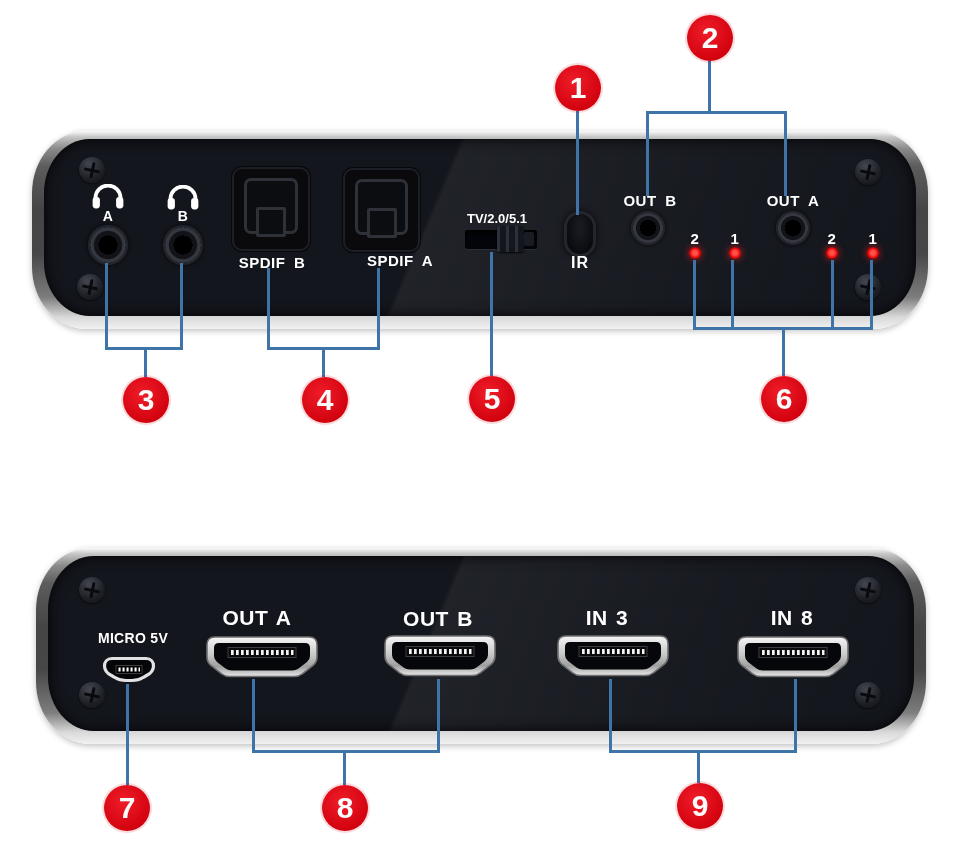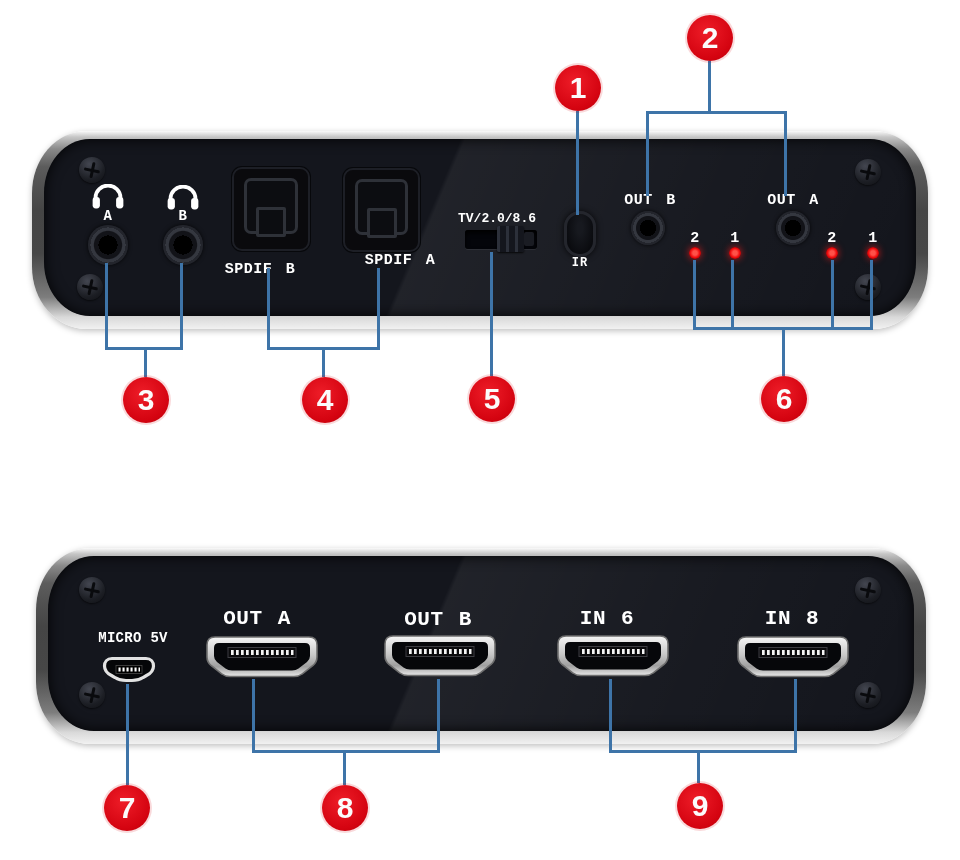--- a/index.html
+++ b/index.html
@@ -21,25 +21,25 @@
   
   .screw{position:absolute;width:26px;height:26px;border-radius:50%;transform:rotate(12deg);
     background:radial-gradient(circle at 35% 30%,#434650,#1c1e24 62%,#0f1014 100%);
     box-shadow:0 1px 2px rgba(0,0,0,.6);}
   .screw::before,.screw::after{content:"";position:absolute;background:#090a0d;border-radius:2px;}
   .screw::before{left:5px;top:11.5px;width:16px;height:3px;}
   .screw::after{left:11.5px;top:5px;width:3px;height:16px;}
 
   
   .lbl{position:absolute;transform:translate(-50%,-50%);color:#fff;font-weight:bold;
-    white-space:nowrap;letter-spacing:.5px;z-index:3;font-family:Liberation Mono, monospace;}
+    white-space:nowrap;letter-spacing:.5px;z-index:3;}
   .lbl-sm{font-size:14px;}
   .lbl-port{font-size:15px;word-spacing:4px;}
   .lbl-switch{font-size:13px;letter-spacing:0;}
-  .lbl-ir{font-size:12px;letter-spacing:1px;}
+  .lbl-ir{font-size:16px;letter-spacing:1px;}
   .lbl-led{font-size:15px;}
   .lbl-hdmi{font-size:21px;word-spacing:2px;}
   .lbl-micro{font-size:14px;letter-spacing:.3px;}
 
   
   .jack{position:absolute;border-radius:50%;
     background:radial-gradient(circle,#000 0 34%,#121318 34% 48%,#34373f 52% 62%,#23252c 62% 76%,#0d0e12 80% 100%);
     box-shadow:0 0 4px rgba(0,0,0,.8);}
   .jack-lg{width:40px;height:40px;}
   .jack-sm{width:34px;height:34px;}
@@ -125,28 +125,28 @@
       </svg>
     <div class="lbl lbl-sm" style="left:76px;top:85px;">A</div>
     <div class="lbl lbl-sm" style="left:151px;top:85px;">B</div>
     <div class="jack jack-lg" style="left:56px;top:94px;"></div>
     <div class="jack jack-lg" style="left:131px;top:94px;"></div>
 
     <div class="spdif" style="left:200px;top:36px;width:78px;height:84px;">
       <div class="spdif-inner"></div>
         <div class="spdif-tab"></div>
     </div>
-    <div class="lbl lbl-port" style="left:228px;top:131px;margin-top:7px;">SPDIF B</div>
+    <div class="lbl lbl-port" style="left:240px;top:131px;">SPDIF B</div>
     <div class="spdif" style="left:311px;top:37px;width:77px;height:84px;">
       <div class="spdif-inner"></div>
         <div class="spdif-tab"></div>
     </div>
     <div class="lbl lbl-port" style="left:368px;top:129px;">SPDIF A</div>
 
-    <div class="lbl lbl-switch" style="left:465px;top:87px;">TV/2.0/8.6</div>
+    <div class="lbl lbl-switch" style="left:465px;top:87px;">TV/2.0/5.1</div>
     <div class="switch-slot" style="left:433px;top:99px;width:72px;height:19px;">
       <div class="switch-knob"></div>
       <div class="switch-end"></div>
     </div>
 
     <div class="ir" style="left:532px;top:80px;width:26px;height:40px;"></div>
     <div class="lbl lbl-ir" style="left:548px;top:132px;">IR</div>
 
     <div class="lbl lbl-port" style="left:618px;top:69px;">OUT B</div>
     <div class="jack jack-sm" style="left:599px;top:80px;"></div>
@@ -177,21 +177,21 @@
       </svg>
 
     <div class="lbl lbl-hdmi" style="left:221px;top:70px;">OUT A</div>
     <svg class="portsvg" style="left:169px;top:87px;width:114px;height:44px;z-index:3">
         <use href="#sym-hdmi"></use>
       </svg>
     <div class="lbl lbl-hdmi" style="left:402px;top:71px;">OUT B</div>
     <svg class="portsvg" style="left:347px;top:86px;width:114px;height:44px;z-index:3">
         <use href="#sym-hdmi"></use>
       </svg>
-    <div class="lbl lbl-hdmi" style="left:571px;top:70px;">IN 6</div>
+    <div class="lbl lbl-hdmi" style="left:571px;top:70px;">IN 3</div>
     <svg class="portsvg" style="left:520px;top:86px;width:114px;height:44px;z-index:3">
         <use href="#sym-hdmi"></use>
       </svg>
     <div class="lbl lbl-hdmi" style="left:756px;top:70px;">IN 8</div>
     <svg class="portsvg" style="left:700px;top:87px;width:114px;height:44px;z-index:3">
         <use href="#sym-hdmi"></use>
       </svg>
   </div>
 
   <div class="vline" style="left:576px;top:111px;height:104px;"></div>

